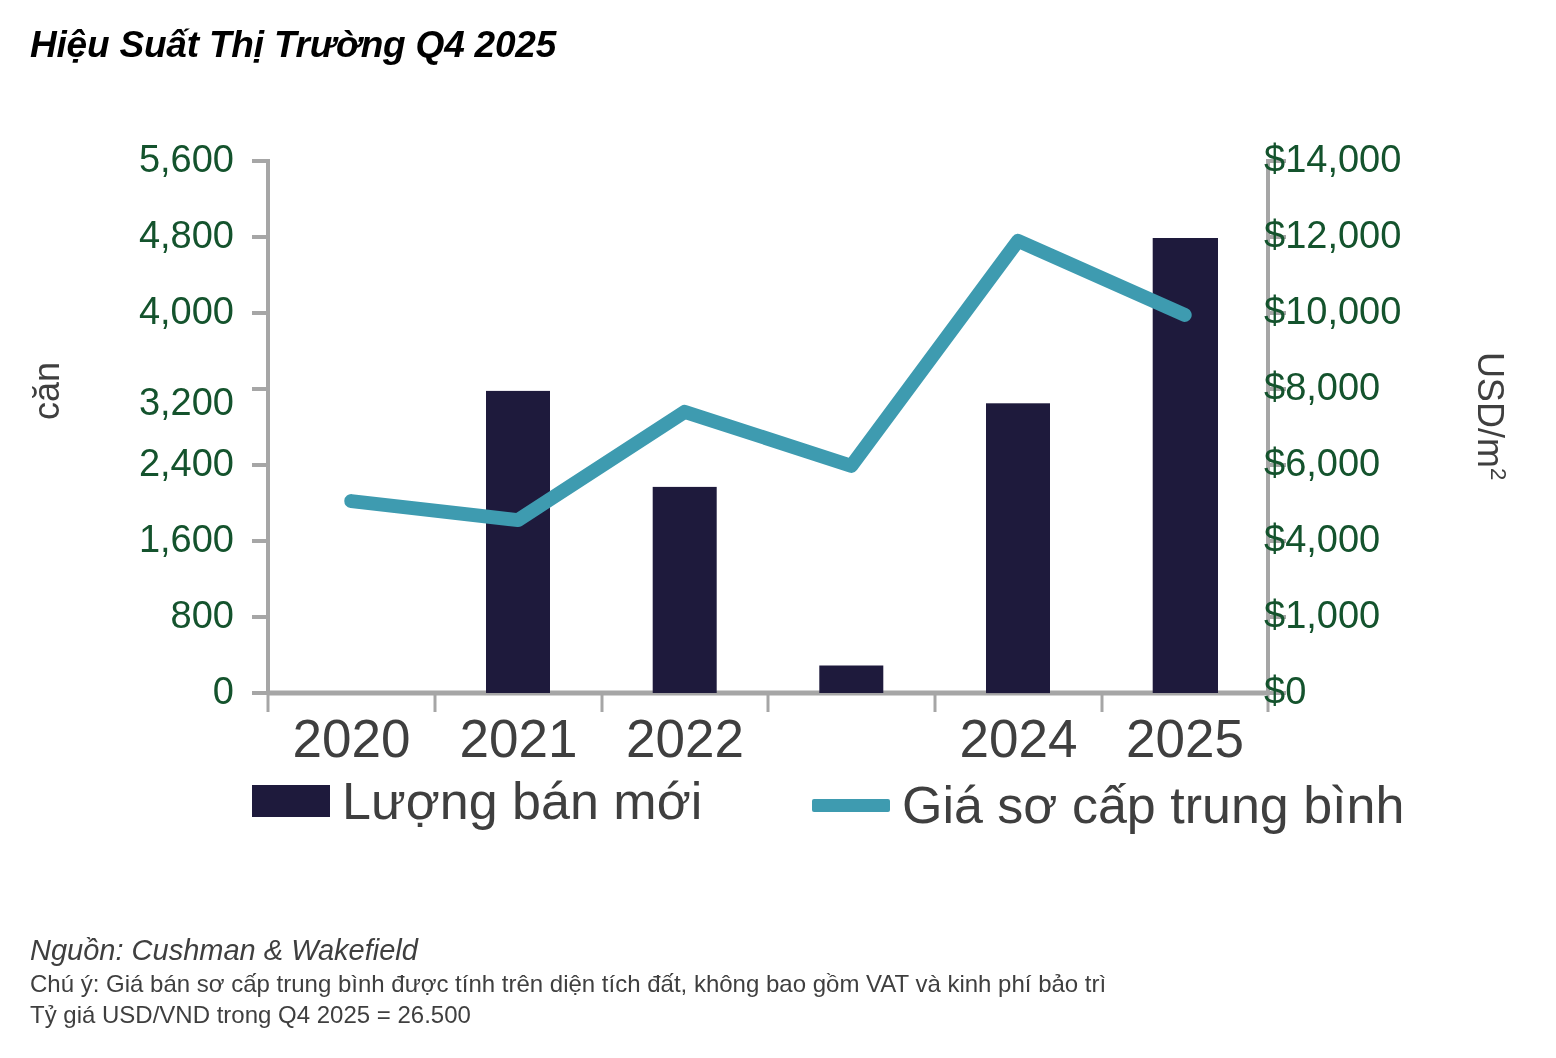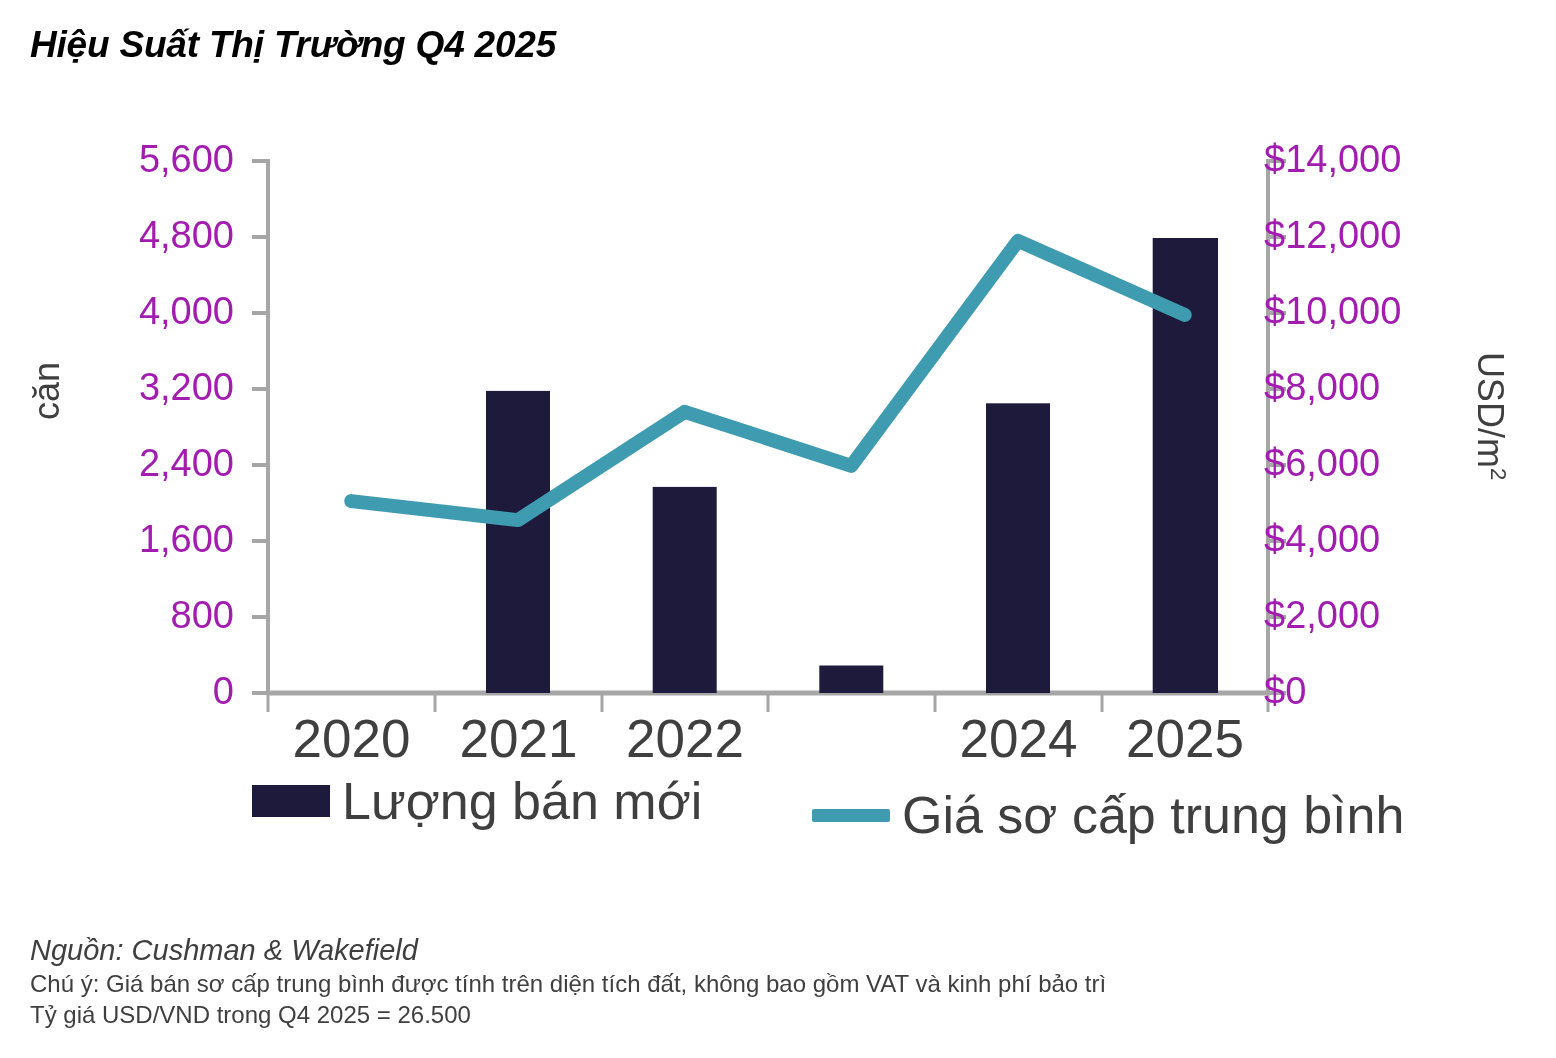--- a/index.html
+++ b/index.html
@@ -43,21 +43,21 @@
   }
   .plot-svg {
     position: absolute;
     left: 0;
     top: 0;
   }
 
   .axis-tick-label {
     position: absolute;
     font-size: 38px;
-    color: #a21caf;
+    color: #14532d;
     white-space: nowrap;
     line-height: 1;
   }
   .left-tick {
     text-align: right;
     right: 1322px;
   }
   .right-tick {
     text-align: left;
     left: 1264px;
@@ -107,21 +107,21 @@
     width: 1556px;
     height: 56px;
   }
   .legend-item {
     position: absolute;
     display: flex;
     align-items: center;
     white-space: nowrap;
   }
   .legend-item.bars { left: 252px; top: 0; }
-  .legend-item.line { left: 812px; top: 14px; }
+  .legend-item.line { left: 812px; top: 4px; }
   .legend-swatch-bar {
     width: 78px;
     height: 32px;
     margin-right: 12px;
   }
   .legend-swatch-line {
     width: 78px;
     height: 13px;
     border-radius: 2px;
     margin-right: 12px;
@@ -210,33 +210,33 @@
         <rect x="1152.7" y="238.0" width="64" height="455.0" fill="#1e1a3c"></rect>
         <rect x="1154" y="238" width="64" height="455"></rect>
       </g>
 
       <polyline points="351.3,501.1 518.0,520.1 684.7,411.8 851.3,465.8 1018.0,240.8 1184.7,314.9" fill="none" stroke="#3e9bb0" stroke-width="14" stroke-linecap="round" stroke-linejoin="round"></polyline>
     </svg>
 
     <div class="axis-tick-label left-tick" style="top:140px">5,600</div>
     <div class="axis-tick-label left-tick" style="top:216px">4,800</div>
     <div class="axis-tick-label left-tick" style="top:292px">4,000</div>
-    <div class="axis-tick-label left-tick" style="top:368px">3,200</div>
+    <div class="axis-tick-label left-tick" style="top:383px">3,200</div>
     <div class="axis-tick-label left-tick" style="top:444px">2,400</div>
     <div class="axis-tick-label left-tick" style="top:520px">1,600</div>
     <div class="axis-tick-label left-tick" style="top:596px">800</div>
     <div class="axis-tick-label left-tick" style="top:672px">0</div>
 
     <div class="axis-tick-label right-tick" style="top:140px">$14,000</div>
     <div class="axis-tick-label right-tick" style="top:216px">$12,000</div>
     <div class="axis-tick-label right-tick" style="top:292px">$10,000</div>
     <div class="axis-tick-label right-tick" style="top:368px">$8,000</div>
     <div class="axis-tick-label right-tick" style="top:444px">$6,000</div>
     <div class="axis-tick-label right-tick" style="top:520px">$4,000</div>
-    <div class="axis-tick-label right-tick" style="top:596px">$2,000</div>
+    <div class="axis-tick-label right-tick" style="top:596px">$1,000</div>
     <div class="axis-tick-label right-tick" style="top:672px">$0</div>
 
     <div class="axis-title axis-title-left">căn</div>
     <div class="axis-title axis-title-right"><span>USD/m</span><span class="sup">2</span></div>
 
     <div class="cat-label" style="left:268px; width:167px">2020</div>
     <div class="cat-label" style="left:435px; width:167px">2021</div>
     <div class="cat-label" style="left:602px; width:166px">2022</div>
     <div class="cat-label" style="left:935px; width:167px">2024</div>
     <div class="cat-label" style="left:1102px; width:166px">2025</div>

